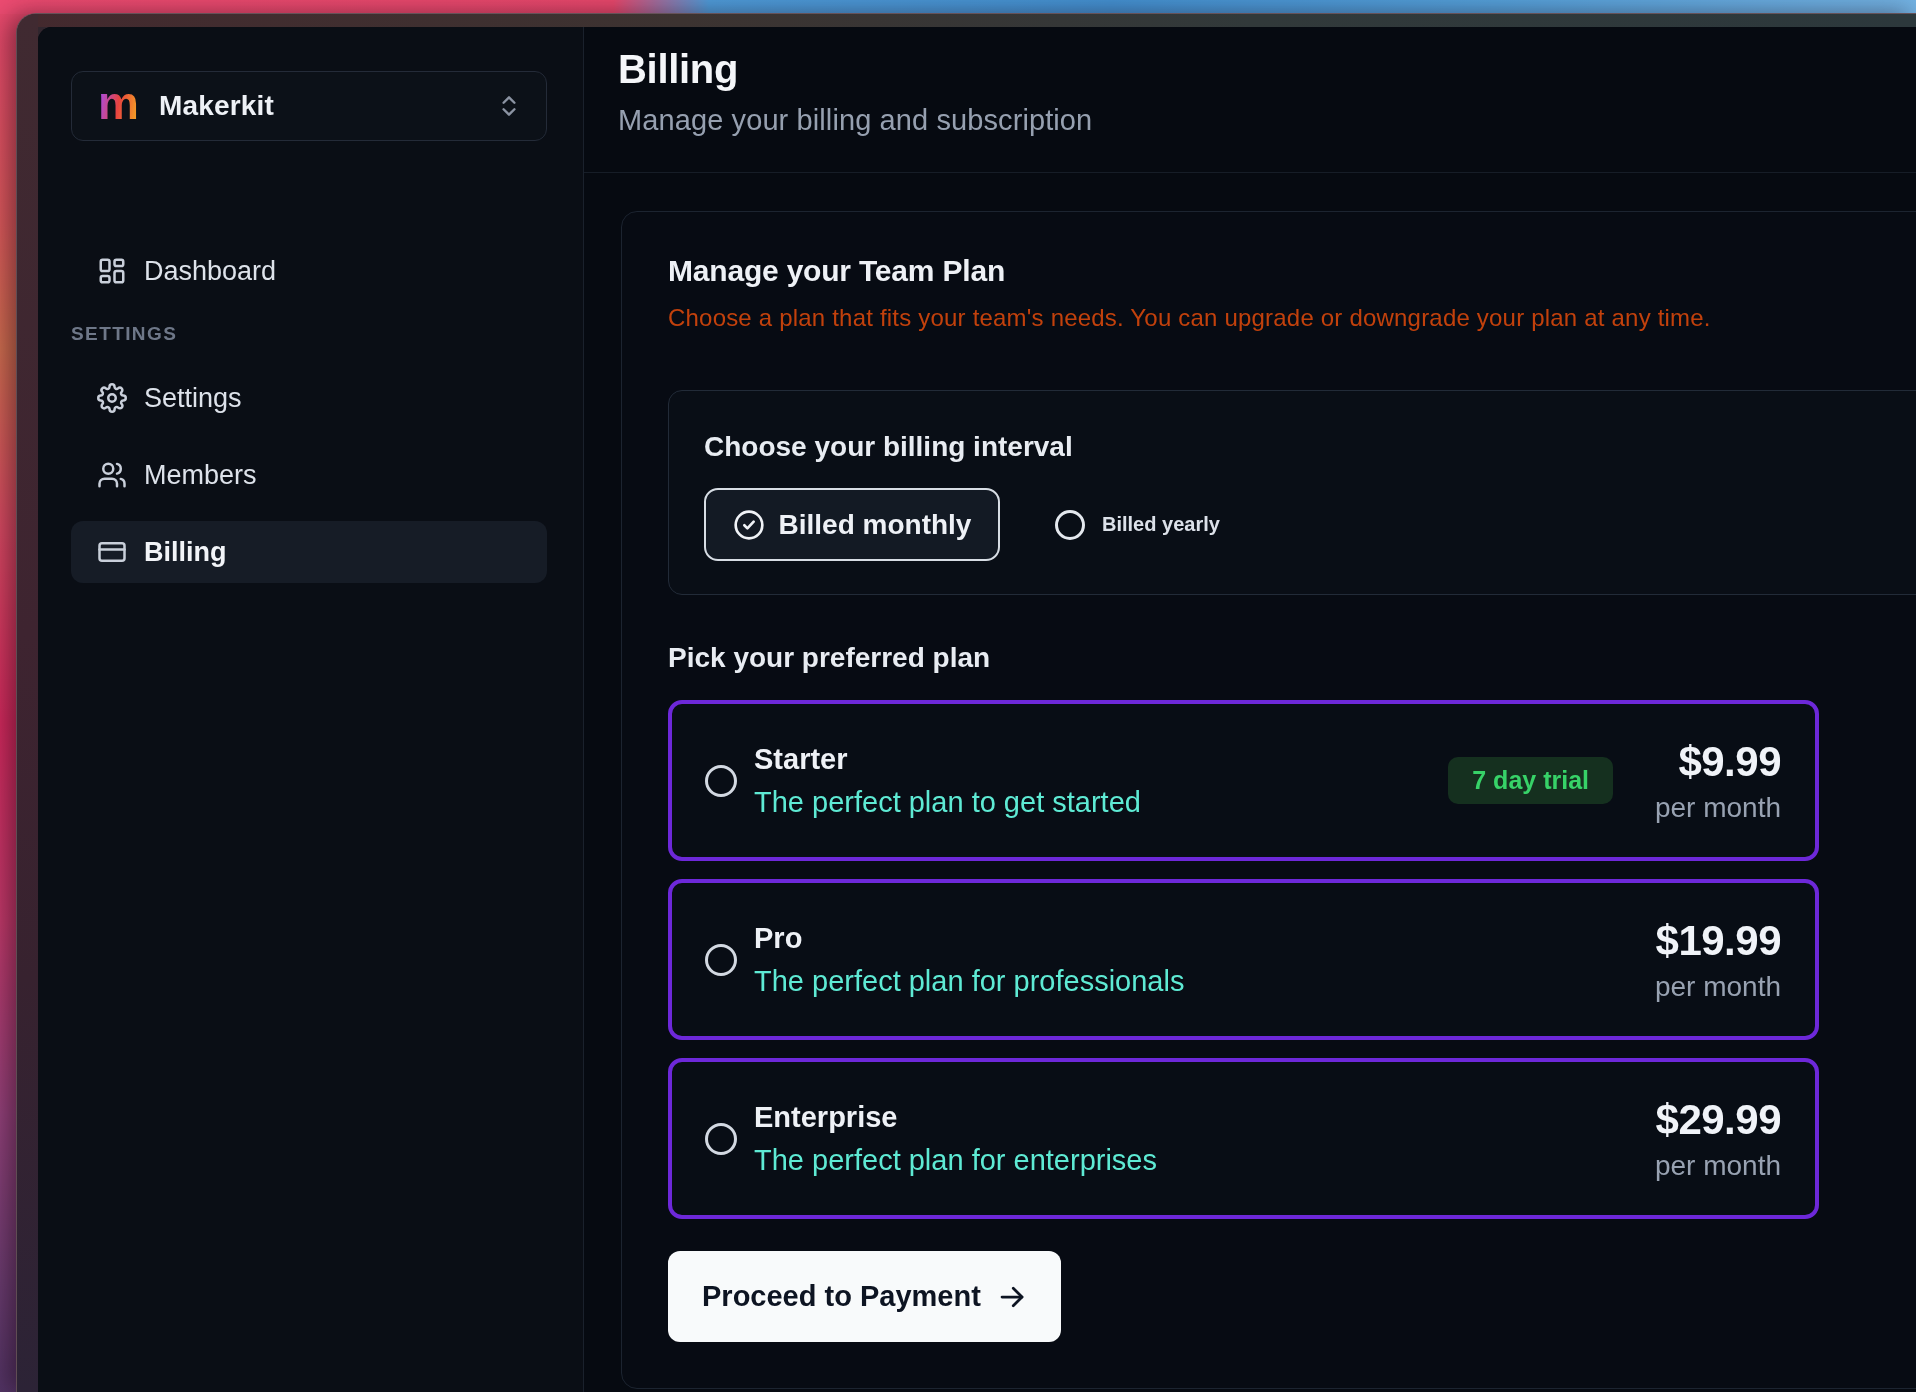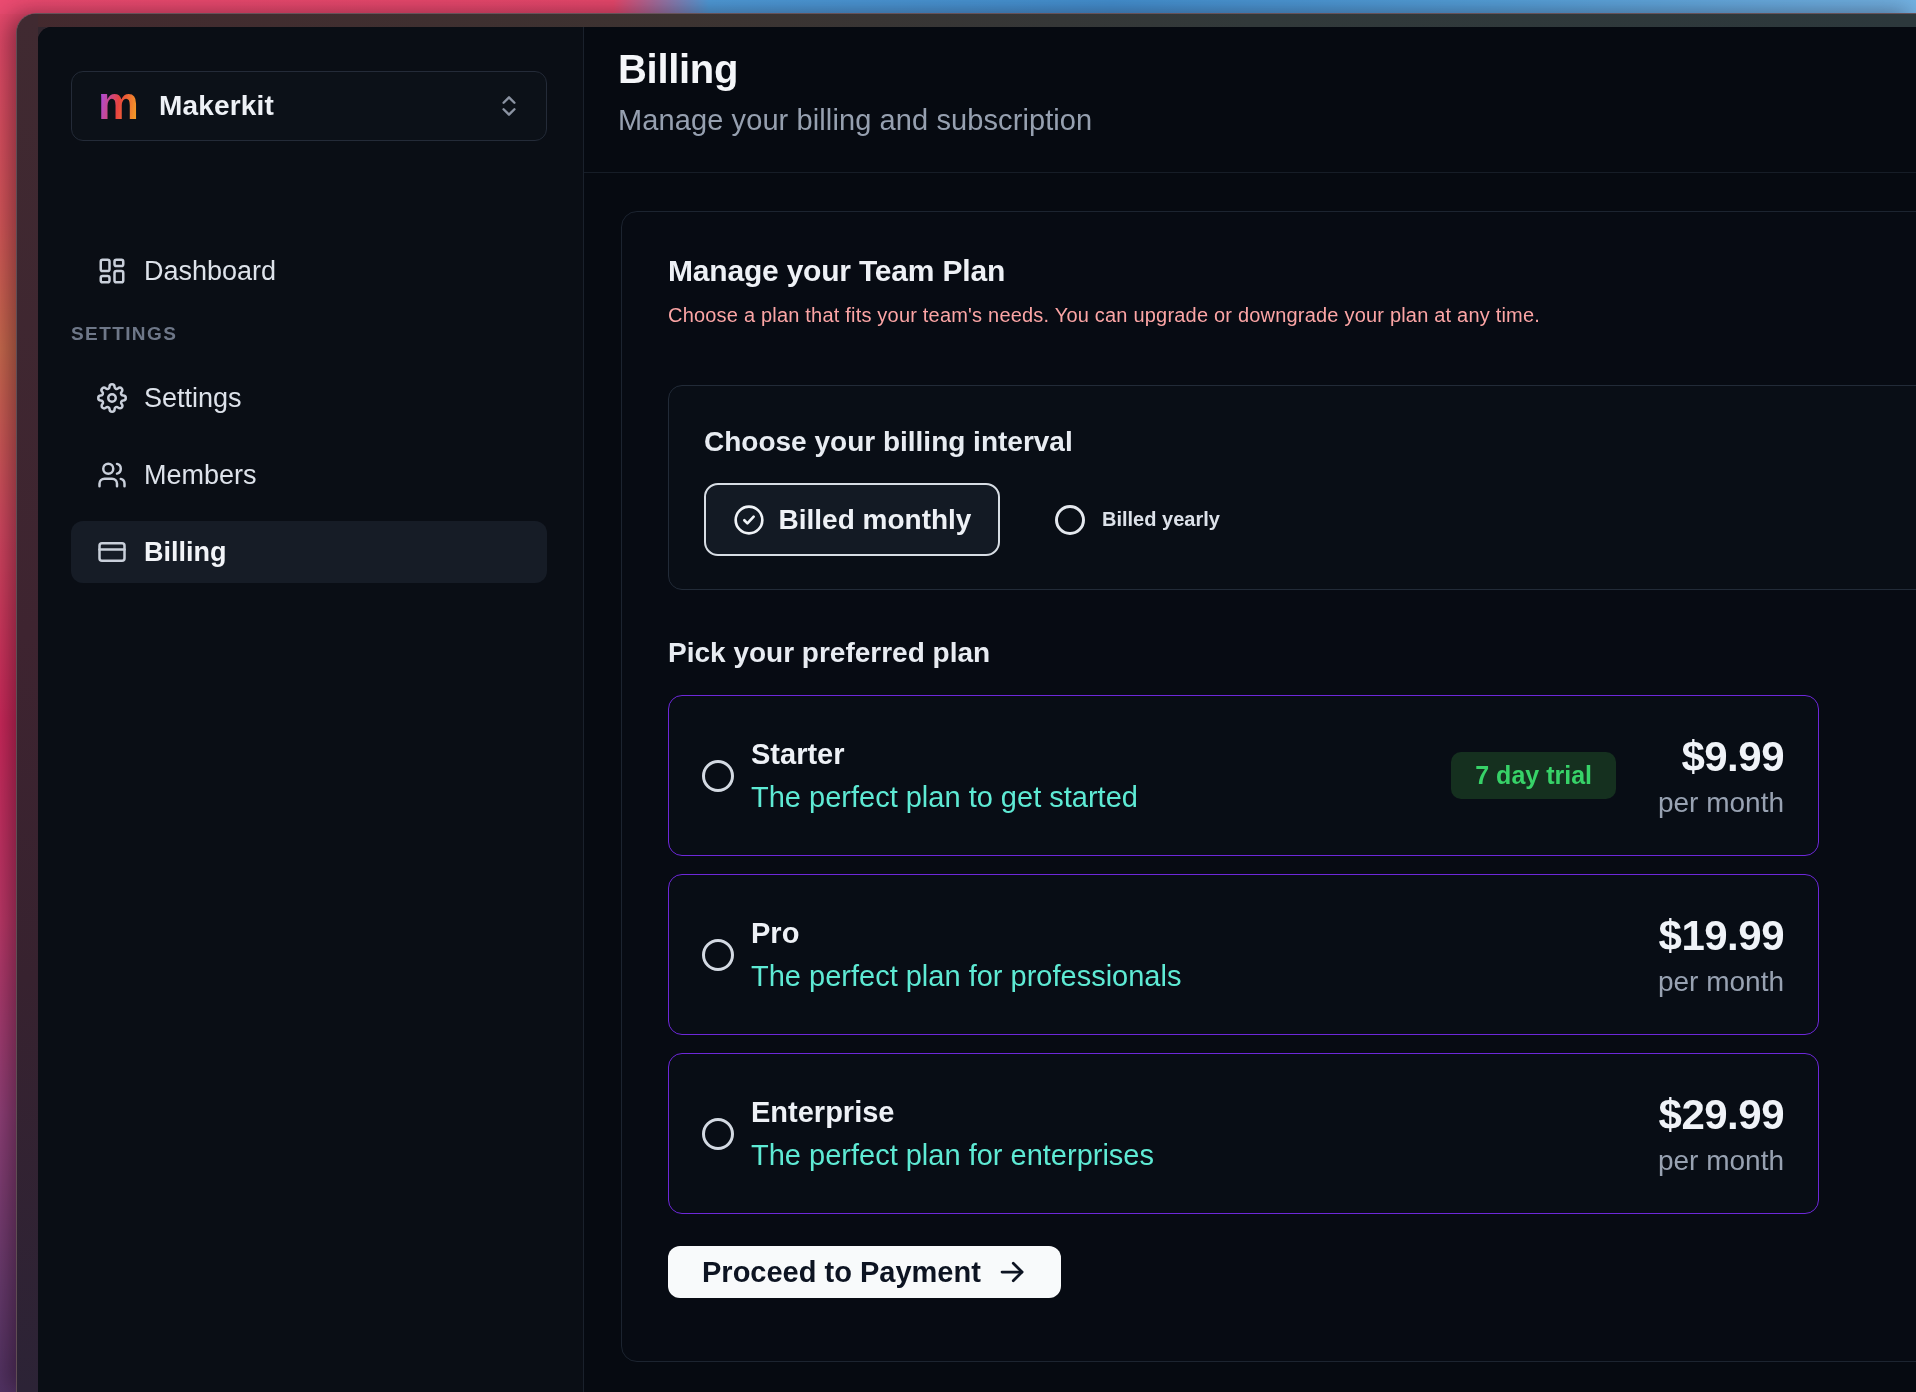--- a/index.html
+++ b/index.html
@@ -56,54 +56,54 @@
   .main { flex:1; display:flex; flex-direction:column; background:#060a11;
     min-width:0; }
   .page-header { padding:20px 0 0 34px; border-bottom:1px solid #161d27;
     height:146px; flex:0 0 146px; }
   .page-title { font-size:40px; font-weight:700; color:#f4f6f9; letter-spacing:-.3px; }
   .page-subtitle { margin-top:12px; font-size:29px; color:#96a0b0; letter-spacing:.1px; }
 
   .card { margin:38px -40px 30px 37px; border:1px solid #1c2430; border-radius:16px;
     background:#070b13; padding:42px 60px 46px 46px; flex:1; }
   .card-title { font-size:30px; font-weight:700; color:#eef1f6; letter-spacing:-.2px; }
-  .card-desc { margin-top:16px; font-size:20px; color:#fca5a5; letter-spacing:.2px; }
+  .card-desc { margin-top:16px; font-size:24px; color:#c2410c; letter-spacing:.2px; }
 
   .interval-box { margin-top:58px; width:1295px; border:1px solid #222b38;
     border-radius:14px; background:#090e16; padding:40px 35px 33px 35px; }
   .interval-label { font-size:28px; font-weight:600; color:#e8ecf2; }
   .interval-options { margin-top:25px; display:flex; align-items:center;font-weight:bold; }
   .opt-monthly { width:296px; height:73px; border:2px solid #d7dde4; border-radius:14px;
     background:#131a24; display:flex; align-items:center; justify-content:center;
     gap:14px; color:#eef1f6; font-size:28px; cursor:pointer; }
   .opt-monthly .ic { width:32px; height:32px; color:#f0f3f7; }
   .opt-yearly { margin-left:55px; display:flex; align-items:center; gap:17px;
     color:#dce1e9; font-size:20px; cursor:pointer; }
   .radio-circle { width:30px; height:30px; border:3px solid #e4e8ee; border-radius:50%;
     flex:0 0 30px; }
 
   .pick-label { margin-top:47px; font-size:28px; font-weight:600; color:#e8ecf2; }
 
-  .plan-row { margin-top:26px; width:1151px; height:161px; border:1px solid #6d28d9;
+  .plan-row { margin-top:26px; width:1151px; height:161px; border:4px solid #6d28d9;
     border-radius:14px; background:#080d15; display:flex; align-items:center;
     padding:0 34px 0 33px; cursor:pointer; }
   .plan-row + .plan-row { margin-top:18px; }
   .plan-radio { width:32px; height:32px; border:3px solid #d3d9e2; border-radius:50%;
     flex:0 0 32px; }
   .plan-info { margin-left:17px; }
   .plan-name { font-size:29px; font-weight:650; color:#eef1f6; }
   .plan-desc { margin-top:10px; font-size:29px; color:#5eead4; }
   .plan-spacer { flex:1; }
   .trial-badge { background:#15301f; color:#37d268; font-size:25px; font-weight:700;
     padding:9px 24px; border-radius:10px; margin-right:38px; }
   .plan-price { text-align:right; min-width:130px; }
   .price-val { font-size:42px; font-weight:700; color:#f0f3f8; letter-spacing:-.5px; }
   .price-period { margin-top:6px; font-size:28px; color:#98a2b2; }
 
-  .cta-btn { margin-top:32px; height:52px; padding:0 34px; border:none;
+  .cta-btn { margin-top:32px; height:91px; padding:0 34px; border:none;
     border-radius:12px; background:#f8fafb; color:#0d1422; font-size:29px;
     font-weight:600; display:inline-flex; align-items:center; gap:16px;
     cursor:pointer; font-family:"Liberation Sans", sans-serif; }
   .cta-btn .ic { width:30px; height:30px; color:#0d1422; }
 
   svg { display:block; }
 </style>
 </head>
 <body>
 

